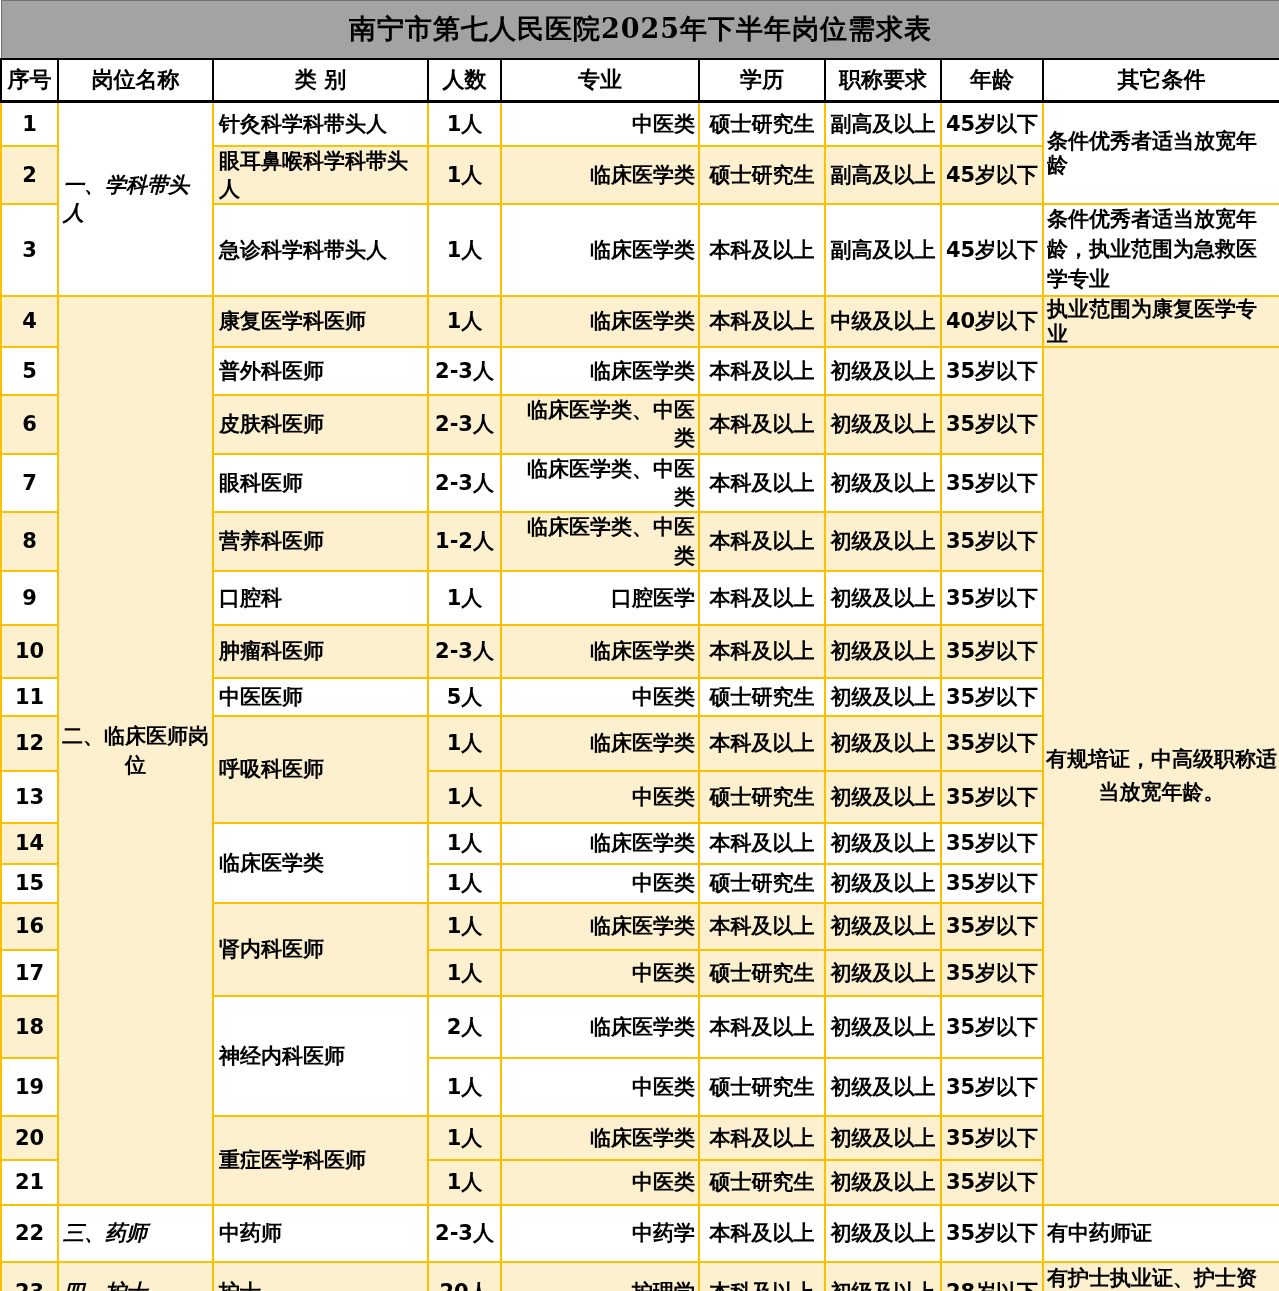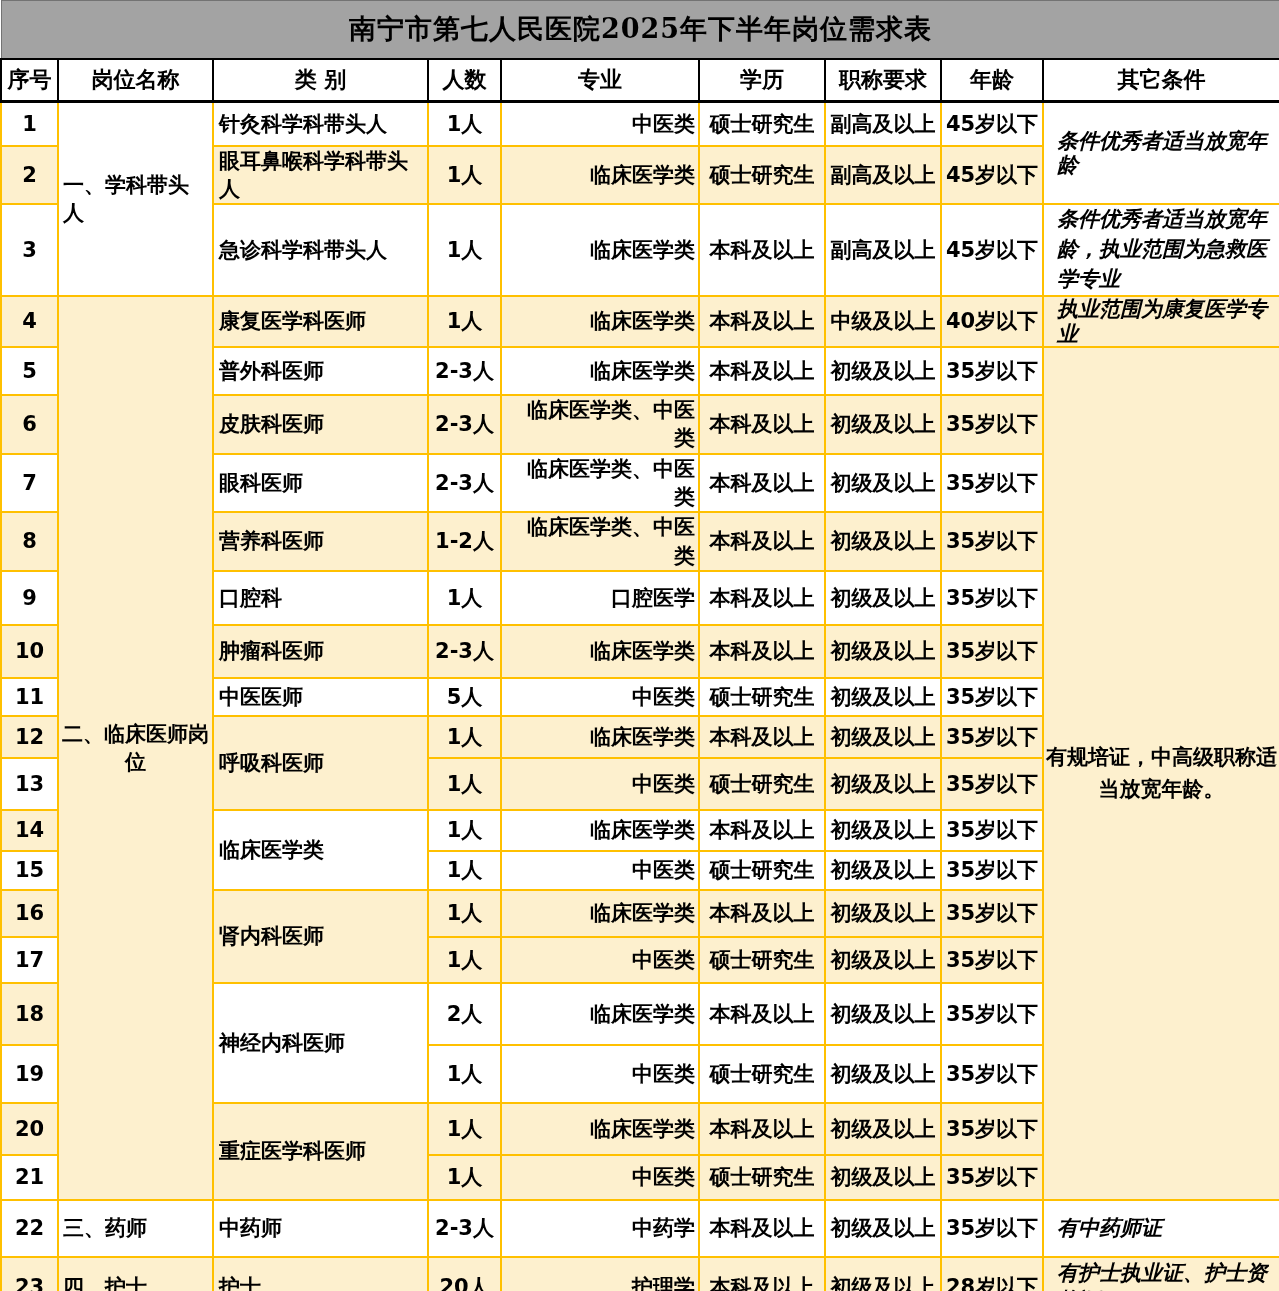--- a/index.html
+++ b/index.html
@@ -11,23 +11,23 @@
   .title-cell{background:#a3a3a3;border:1px solid #737373;
         font-family:"DejaVu Serif","Liberation Serif",serif;
         font-size:27px;text-align:center;letter-spacing:1px;}
   th{background:#FFFFFF;border:2px solid #000;border-bottom:3px solid #000;
      font-size:22px;text-align:center;}
   .bw{background:#FFFFFF;}
   .bc{background:#FDF0CE;}
   .tc{text-align:center;}
   .tl{text-align:left;padding-left:5px;padding-right:3px;}
   .pm{padding-left:8px;text-align:right;}
-  .pos{padding-left:4px;}
+  .pos{padding-left:4px;font-style:italic;}
   .posc{text-align:center;line-height:1.35;}
-  .oth{padding-left:13px;padding-right:2px;line-height:1.16;font-style:italic;}
+  .oth{padding-left:3px;padding-right:2px;line-height:1.16;}
   .oth3{line-height:1.42;}
   .othc{text-align:center;line-height:1.55;padding-left:2px;padding-right:2px;}
 </style>
 </head>
 <body>
 
 <table>
   <colgroup>
     <col style="width:57px">
       <col style="width:155px">
@@ -166,21 +166,21 @@
   <tr style="height:38px">
     <td class="bw tc">11</td>
     <td class="bw tl">中医医师</td>
     <td class="bw tc">5人</td>
     <td class="bw tl pm">中医类</td>
     <td class="bw tc">硕士研究生</td>
     <td class="bw tc">初级及以上</td>
     <td class="bw tc">35岁以下</td>
   </tr>
 
-  <tr style="height:42px">
+  <tr style="height:55px">
     <td class="bc tc">12</td>
     <td class="bc tl" rowspan="2">呼吸科医师</td>
     <td class="bc tc">1人</td>
     <td class="bc tl pm">临床医学类</td>
     <td class="bc tc">本科及以上</td>
     <td class="bc tc">初级及以上</td>
     <td class="bc tc">35岁以下</td>
   </tr>
 
   <tr style="height:52px">
@@ -242,21 +242,21 @@
 
   <tr style="height:58px">
     <td class="bw tc">19</td>
     <td class="bw tc">1人</td>
     <td class="bw tl pm">中医类</td>
     <td class="bw tc">硕士研究生</td>
     <td class="bw tc">初级及以上</td>
     <td class="bw tc">35岁以下</td>
   </tr>
 
-  <tr style="height:52px">
+  <tr style="height:44px">
     <td class="bc tc">20</td>
     <td class="bc tl" rowspan="2">重症医学科医师</td>
     <td class="bc tc">1人</td>
     <td class="bc tl pm">临床医学类</td>
     <td class="bc tc">本科及以上</td>
     <td class="bc tc">初级及以上</td>
     <td class="bc tc">35岁以下</td>
   </tr>
 
   <tr style="height:45px">

